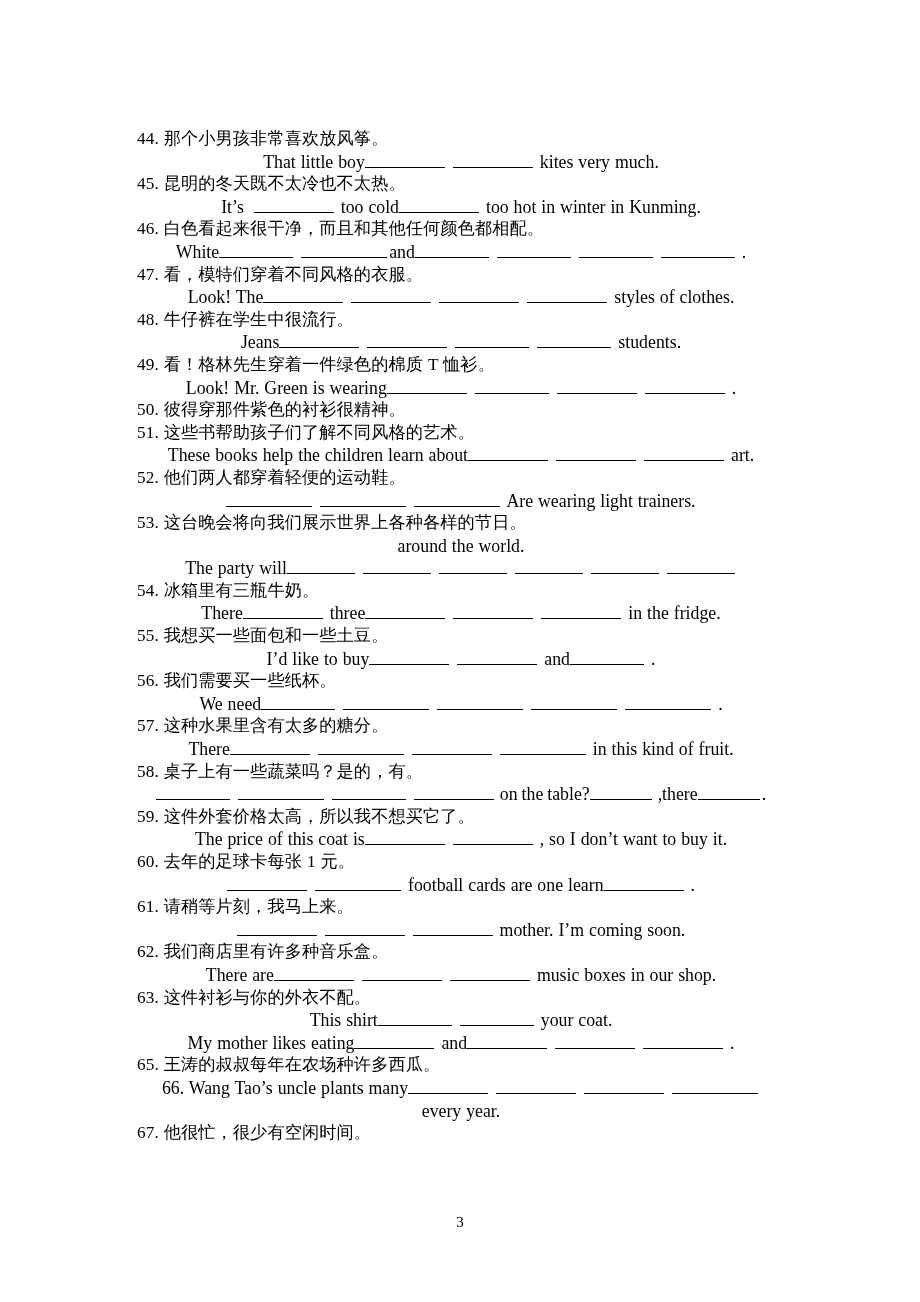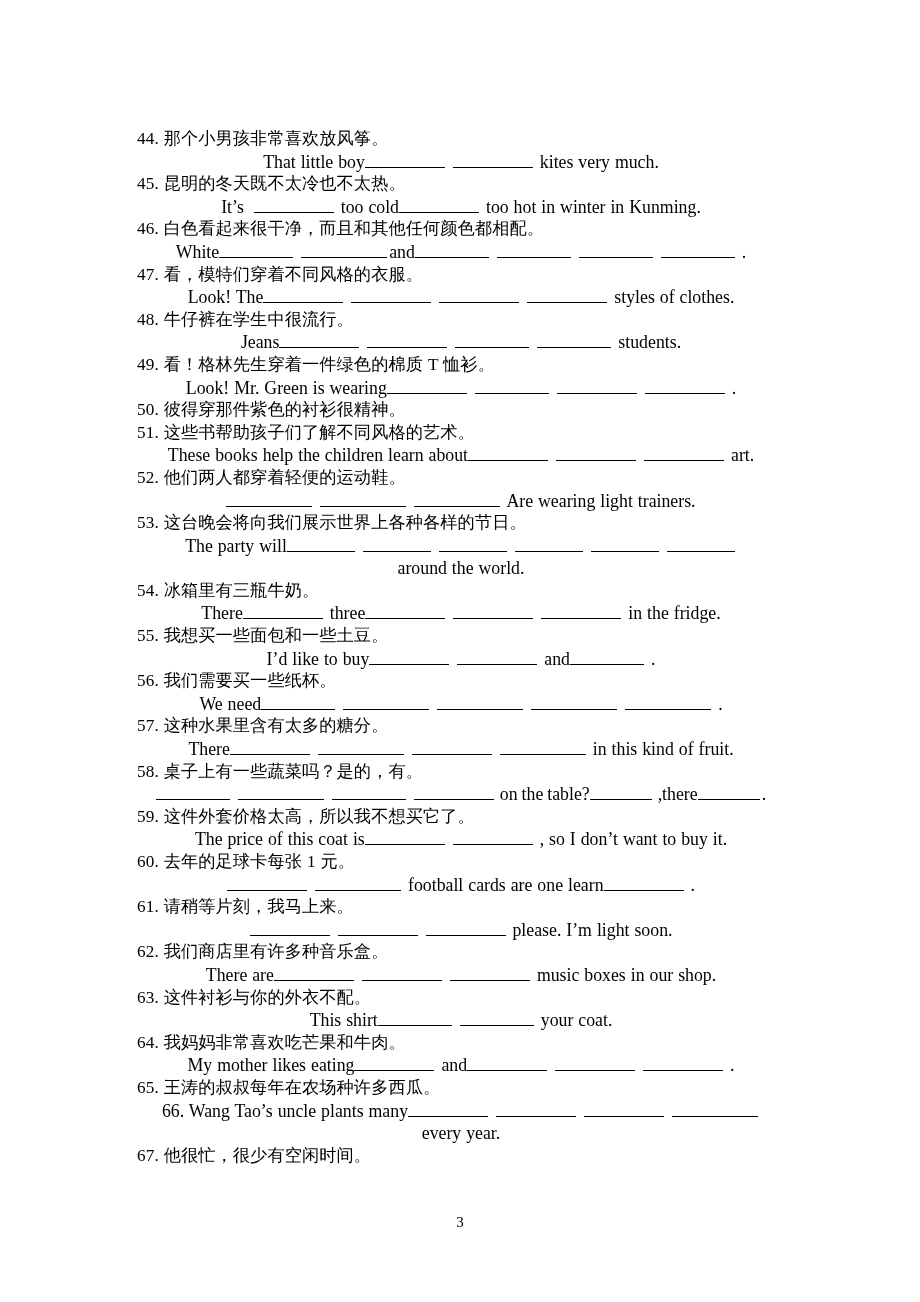--- a/index.html
+++ b/index.html
@@ -119,22 +119,22 @@
       <div class="line en"><span>These books help the children learn about</span><span class="blk w1"></span><span class="gap"></span><span class="blk w1"></span><span class="gap"></span><span class="blk w1"></span> <span>art.</span></div>
     </div>
 
     <div class="item">
       <div class="line cn">52. 他们两人都穿着轻便的运动鞋。</div>
       <div class="line en"><span class="blk w2"></span><span class="gap"></span><span class="blk w2"></span><span class="gap"></span><span class="blk w2"></span> <span>Are wearing light trainers.</span></div>
     </div>
 
     <div class="item">
       <div class="line cn">53. 这台晚会将向我们展示世界上各种各样的节日。</div>
+      <div class="line en">around the world.</div>
       <div class="line en"><span>The party will</span><span class="blk w4"></span><span class="gap"></span><span class="blk w4"></span><span class="gap"></span><span class="blk w4"></span><span class="gap"></span><span class="blk w4"></span><span class="gap"></span><span class="blk w4"></span><span class="gap"></span><span class="blk w4"></span></div>
-      <div class="line en">around the world.</div>
     </div>
 
     <div class="item">
       <div class="line cn">54. 冰箱里有三瓶牛奶。</div>
       <div class="line en"><span>There</span><span class="blk w1"></span> <span>three</span><span class="blk w1"></span><span class="gap"></span><span class="blk w1"></span><span class="gap"></span><span class="blk w1"></span> <span>in the fridge.</span></div>
     </div>
 
     <div class="item">
       <div class="line cn">55. 我想买一些面包和一些土豆。</div>
       <div class="line en"><span>I’d like to buy</span><span class="blk w1"></span><span class="gap"></span><span class="blk w1"></span> <span>and</span><span class="blk w3"></span> <span>.</span></div>
@@ -160,35 +160,34 @@
       <div class="line en"><span>The price of this coat is</span><span class="blk w1"></span><span class="gap"></span><span class="blk w1"></span> <span>, so I don’t want to buy it.</span></div>
     </div>
 
     <div class="item">
       <div class="line cn">60. 去年的足球卡每张 1 元。</div>
       <div class="line en"><span class="blk w1"></span><span class="gap"></span><span class="blk w2"></span> <span>football cards are one learn</span><span class="blk w1"></span> <span>.</span></div>
     </div>
 
     <div class="item">
       <div class="line cn">61. 请稍等片刻，我马上来。</div>
-      <div class="line en"><span class="blk w1"></span><span class="gap"></span><span class="blk w1"></span><span class="gap"></span><span class="blk w1"></span> <span>please. I’m light soon.</span></div>
+      <div class="line en"><span class="blk w1"></span><span class="gap"></span><span class="blk w1"></span><span class="gap"></span><span class="blk w1"></span> <span>mother. I’m coming soon.</span></div>
     </div>
 
     <div class="item">
       <div class="line cn">62. 我们商店里有许多种音乐盒。</div>
       <div class="line en"><span>There are</span><span class="blk w1"></span><span class="gap"></span><span class="blk w1"></span><span class="gap"></span><span class="blk w1"></span> <span>music boxes in our shop.</span></div>
     </div>
 
     <div class="item">
       <div class="line cn">63. 这件衬衫与你的外衣不配。</div>
       <div class="line en"><span>This shirt</span><span class="blk w3"></span><span class="gap"></span><span class="blk w3"></span> <span>your coat.</span></div>
     </div>
 
     <div class="item">
-      <div class="line cn">64. 我妈妈非常喜欢吃芒果和牛肉。</div>
       <div class="line en"><span>My mother likes eating</span><span class="blk w1"></span> <span>and</span><span class="blk w1"></span><span class="gap"></span><span class="blk w1"></span><span class="gap"></span><span class="blk w1"></span> <span>.</span></div>
     </div>
 
     <div class="item">
       <div class="line cn">65. 王涛的叔叔每年在农场种许多西瓜。</div>
     </div>
 
     <div class="item">
       <div class="line en"><span>66. Wang Tao’s uncle plants many</span><span class="blk w1"></span><span class="gap"></span><span class="blk w1"></span><span class="gap"></span><span class="blk w1"></span><span class="gap"></span><span class="blk w2"></span></div>
       <div class="line en">every year.</div>

